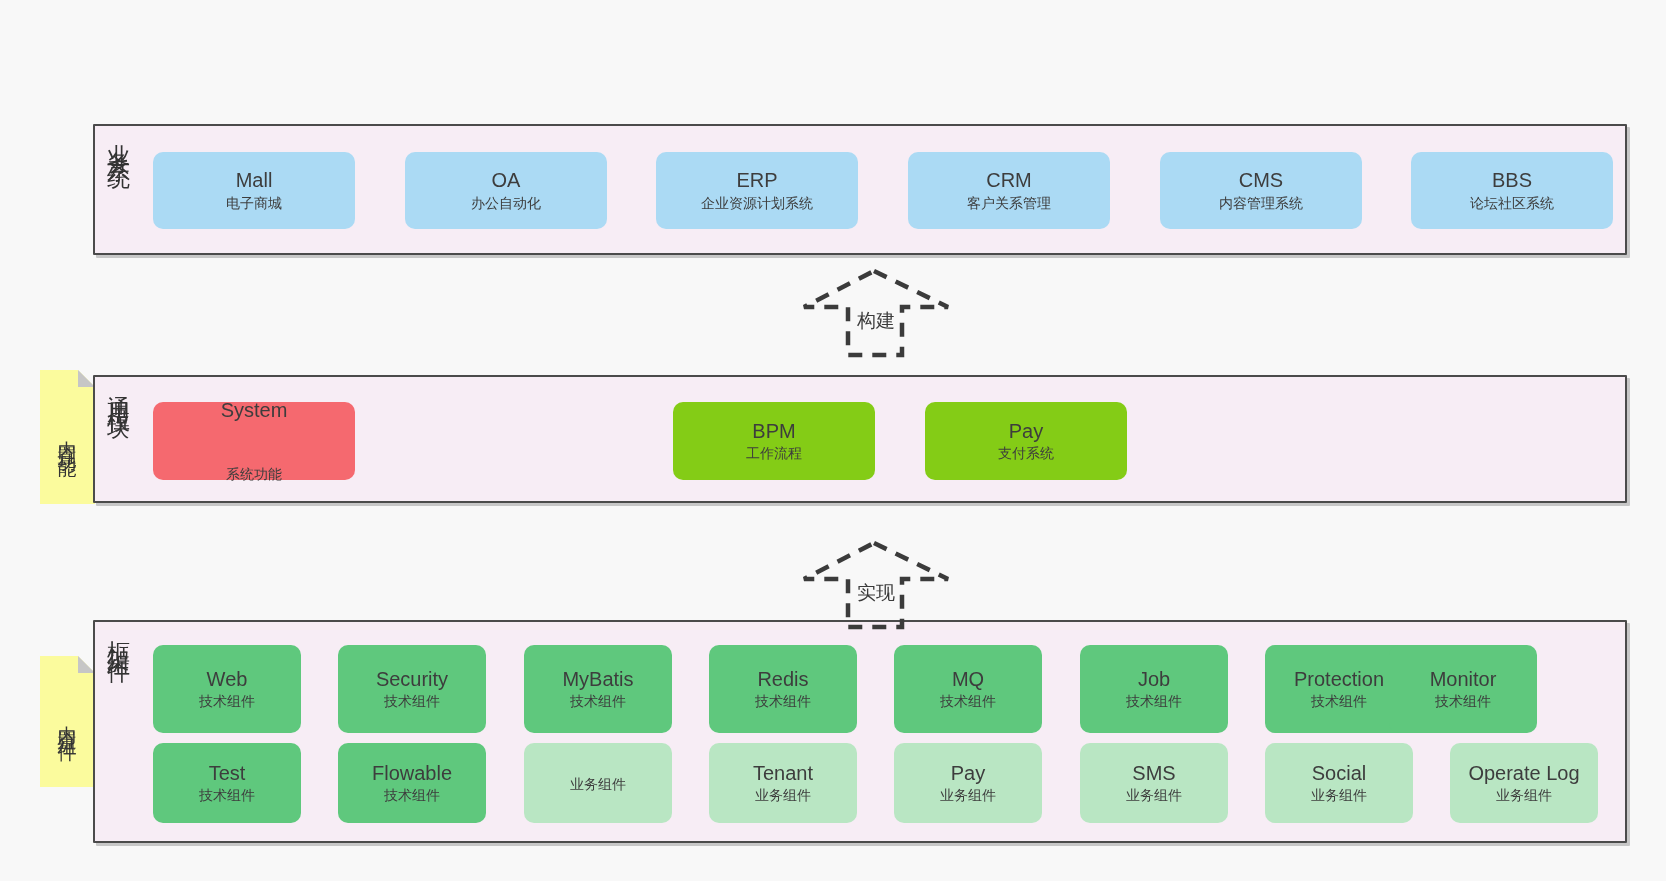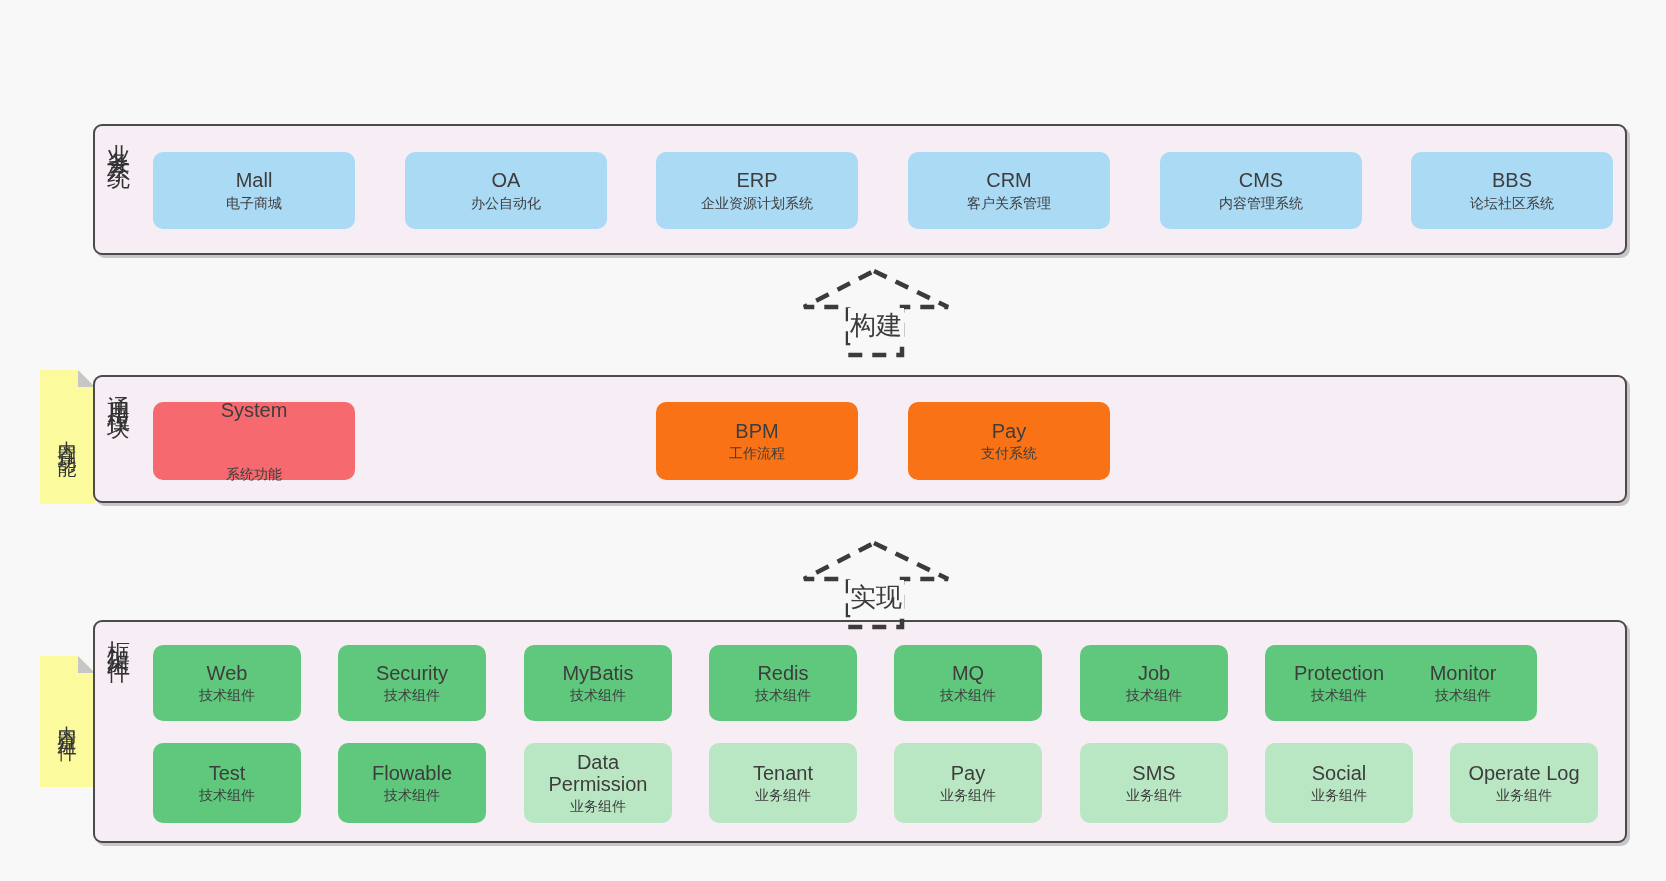--- a/index.html
+++ b/index.html
@@ -13,21 +13,21 @@
     width:1666px;height:881px;
     background:#f8f8f8;
     overflow:hidden;
   }
   
   .panel{
     position:absolute;
     left:93px;width:1530px;
     background:#f7edf5;
     border:2px solid #4b4b4b;
-    border-radius:9px;
+    border-radius:1px;
     box-shadow:3px 3px 0 rgba(110,110,110,.35);
     z-index:2;
   }
   .panel.band1{top:124px;height:127px;}
   .panel.band2{top:375px;height:124px;}
   .panel.band3{top:620px;height:219px;}
   .vlabel{
     position:absolute;left:12px;top:0;bottom:0;
     display:flex;align-items:center;
     writing-mode:vertical-rl;text-orientation:upright;
@@ -40,25 +40,25 @@
     border-radius:10px;
     display:flex;flex-direction:column;
     align-items:center;justify-content:center;
     text-align:center;
     padding:2px 8px;box-sizing:border-box;
   }
   .box .en{font-size:20px;line-height:1.12;}
   .box .zh{font-size:14px;line-height:1.2;margin-top:3px;}
   .b1{top:26px;width:202px;height:77px;}
   .b2{top:25px;width:202px;height:78px;}
-  .r1{top:23px;width:148px;height:76px;}
+  .r1{top:23px;width:148px;height:88px;}
   .r2{top:121px;width:148px;height:80px;}
   .blue{background:#abdaf4;}
   .red{background:#f5696f;gap:42px;}
-  .pink{background:#f97316;}
+  .pink{background:#84cc16;margin-left:17px;}
   .green{background:#5fc87d;}
   .lgreen{background:#b9e6c3;}
   
   .sticky{
     position:absolute;left:40px;width:55px;
     background:#fbfb9d;
     clip-path:polygon(0 0,calc(100% - 17px) 0,100% 17px,100% 100%,0 100%);
     z-index:1;
     display:flex;align-items:center;justify-content:center;
   }
@@ -75,21 +75,21 @@
   
   .arrow{
     position:absolute;left:801px;width:150px;height:90px;z-index:3;
   }
   .arrow.a1{top:268px;}
   .arrow.a2{top:540px;}
   .arrow svg{position:absolute;inset:0;}
   .arrow .alabel{
     position:absolute;left:50%;top:40px;transform:translateX(-50%);
     background:#f8f8f8;padding:0 2px;
-    font-size:26px;color:#3b3b3b;white-space:nowrap;
+    font-size:19px;color:#3b3b3b;white-space:nowrap;
   }
 </style>
 </head>
 <body>
 
 <div class="canvas">
 
   <div class="sticky s1">
     <span class="stxt">内置功能</span>
     <span class="fold"></span>
@@ -195,21 +195,20 @@
 
     <div class="box green r2" style="left:58px">
       <div class="en">Test</div>
       <div class="zh">技术组件</div>
     </div>
     <div class="box green r2" style="left:243px">
       <div class="en">Flowable</div>
       <div class="zh">技术组件</div>
     </div>
     <div class="box lgreen r2" style="left:429px">
-      <div class="en">Data Permission</div>
       <div class="zh">业务组件</div>
     </div>
     <div class="box lgreen r2" style="left:614px">
       <div class="en">Tenant</div>
       <div class="zh">业务组件</div>
     </div>
     <div class="box lgreen r2" style="left:799px">
       <div class="en">Pay</div>
       <div class="zh">业务组件</div>
     </div>

